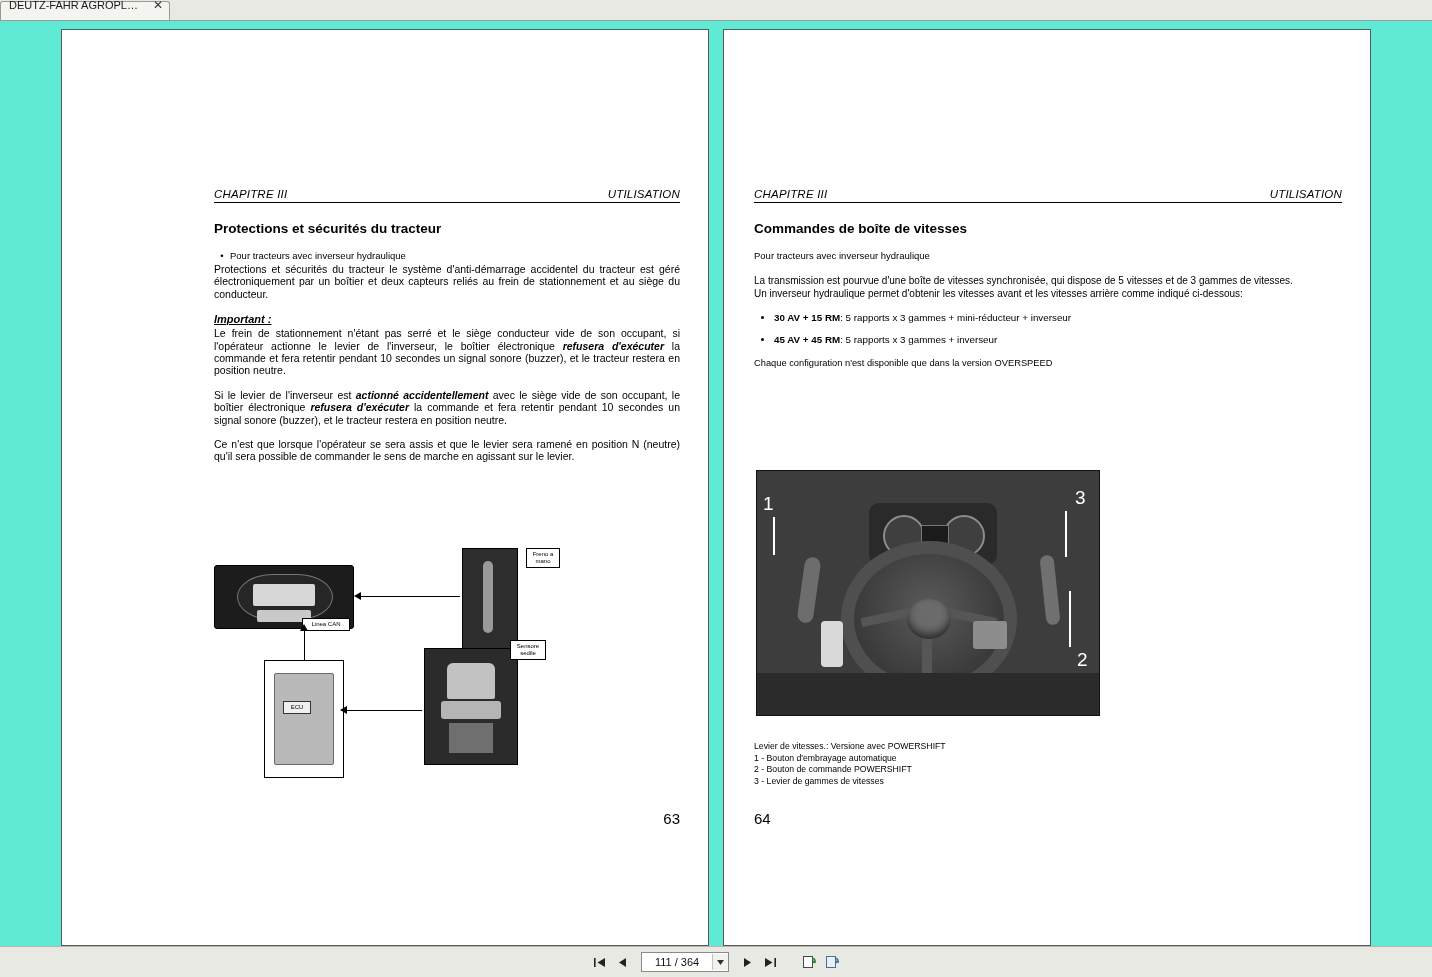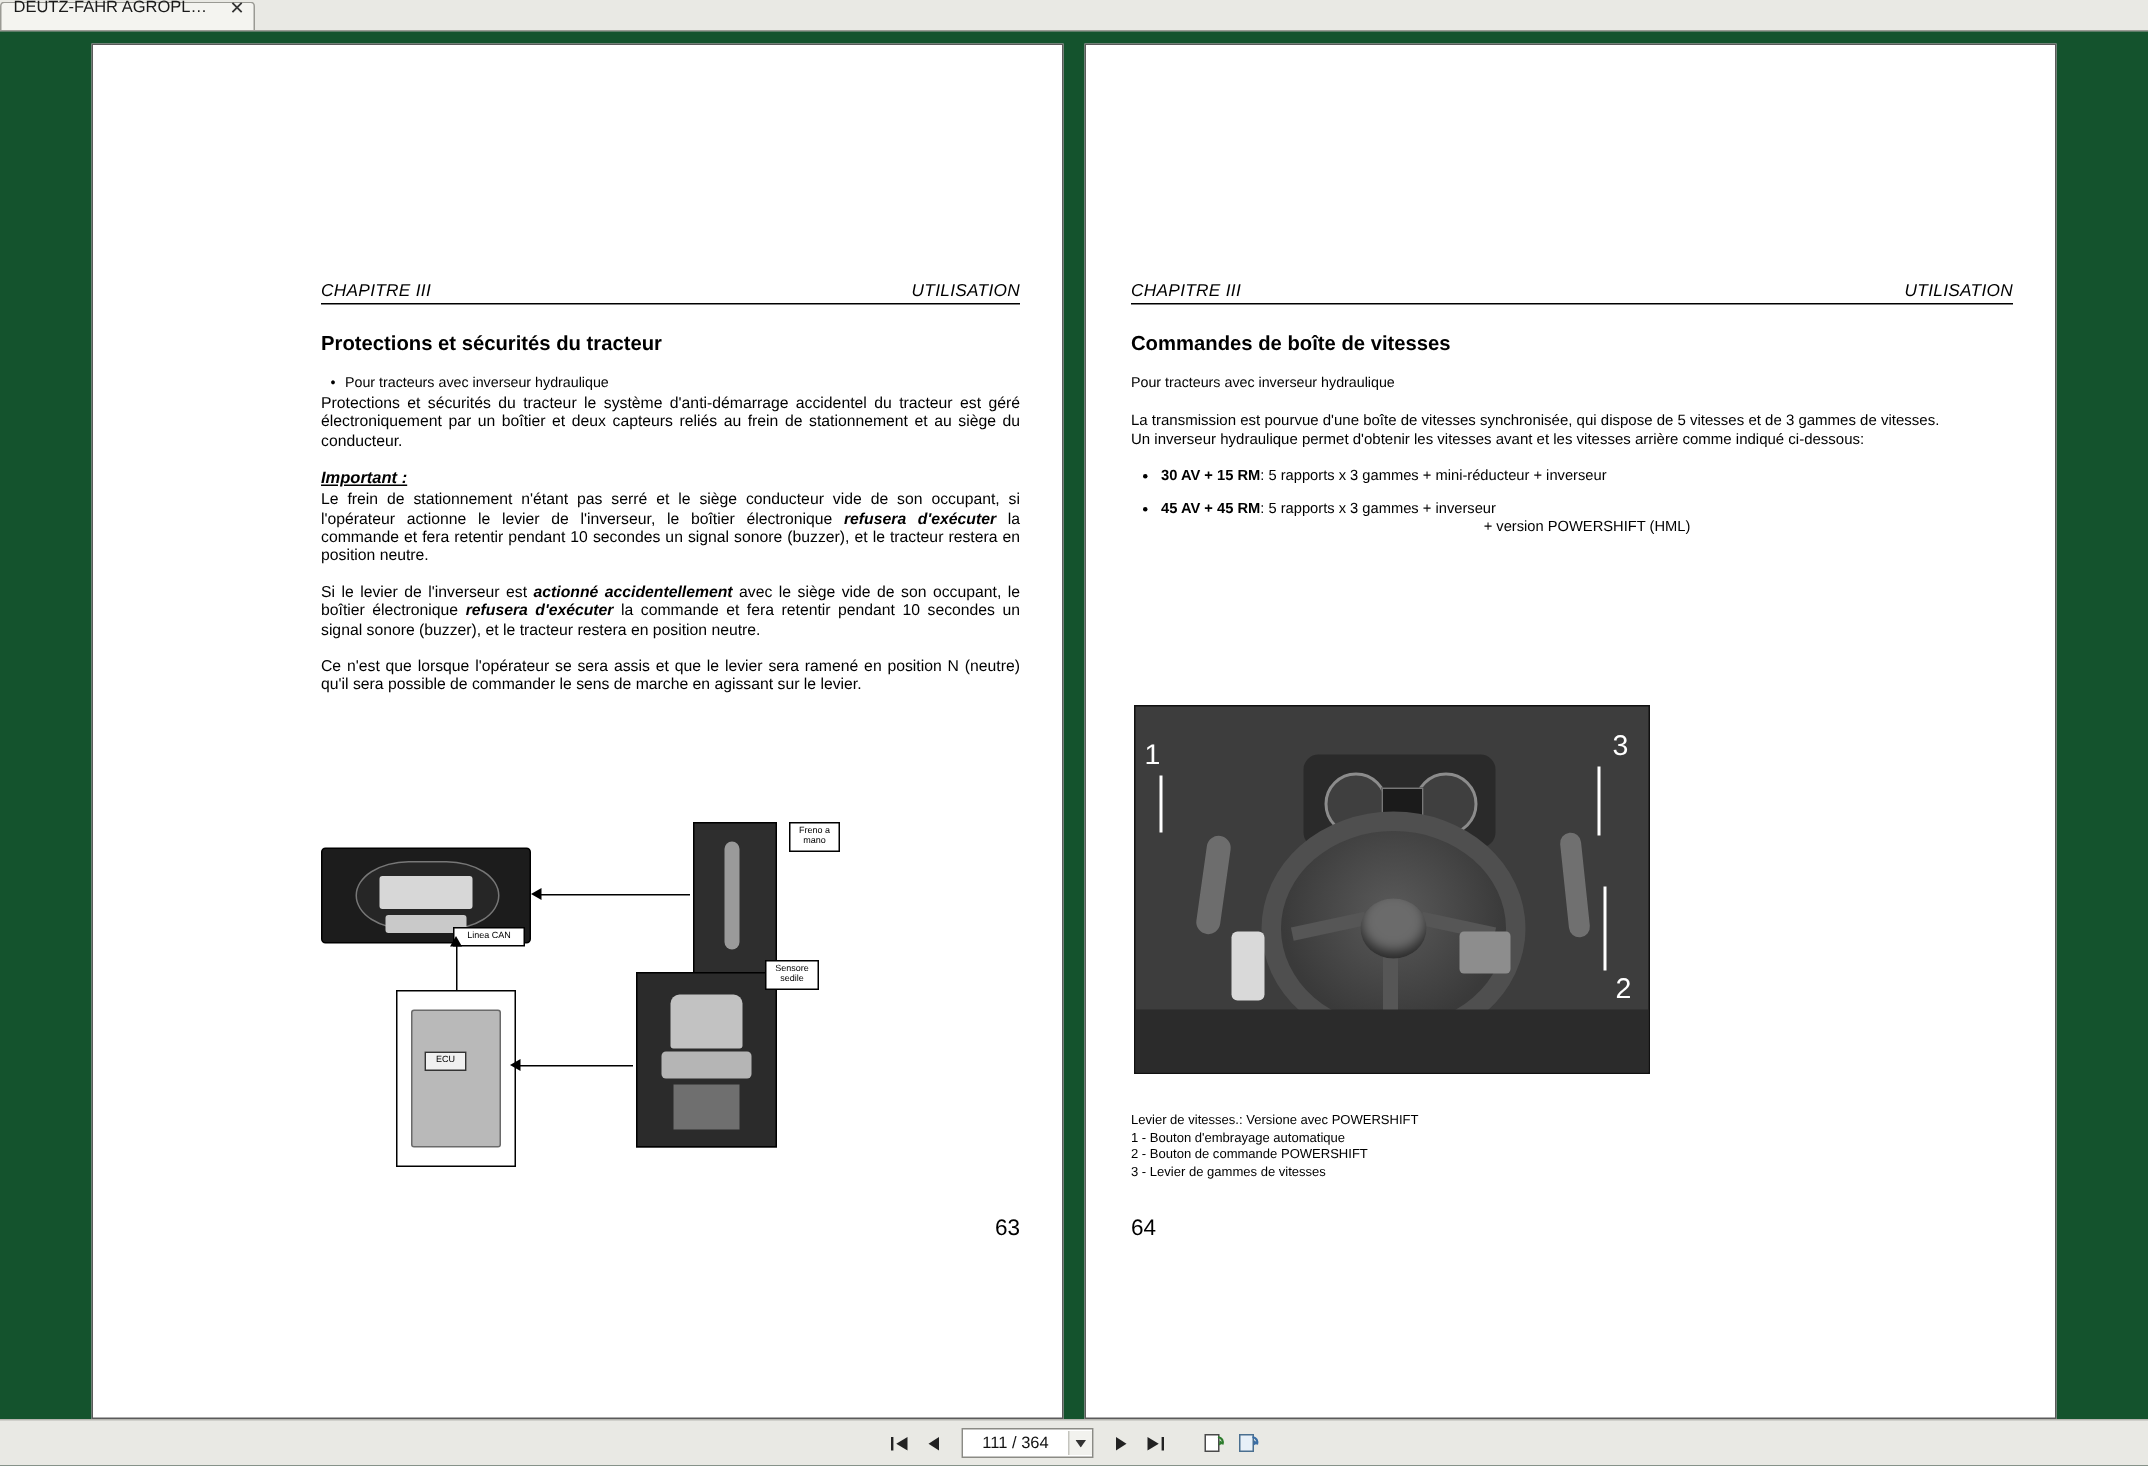--- a/index.html
+++ b/index.html
@@ -53,21 +53,21 @@
     cursor: pointer;
   }
 
   
   .viewer {
     position: absolute;
     top: 21px;
     left: 0;
     right: 0;
     bottom: 30px;
-    background: #14532d;
+    background: #5eead4;
     display: flex;
     justify-content: center;
     gap: 14px;
   }
   .page {
     background: #ffffff;
     border: 1px solid #5a5a5a;
     width: 648px;
     height: 917px;
     margin-top: 8px;
@@ -559,24 +559,24 @@
 
         <p class="r-body">La transmission est pourvue d'une boîte de vitesses synchronisée, qui dispose de 5 vitesses et de 3 gammes de vitesses.</p>
         <p class="r-body" style="margin-top:1px;">Un inverseur hydraulique permet d'obtenir les vitesses avant et les vitesses arrière comme indiqué ci-dessous:</p>
 
         <ul class="r-list">
           <li>
             <b>30 AV + 15 RM</b><span>: 5 rapports x 3 gammes + mini-réducteur + inverseur</span>
           </li>
           <li>
             <b>45 AV + 45 RM</b><span>: 5 rapports x 3 gammes + inverseur</span>
-            <span class="r-center">+ version POWERSHIFT (HML)</span>
           </li>
         </ul>
 
+        <div class="r-note">Chaque configuration n'est disponible que dans la version OVERSPEED</div>
 
         <div class="photo">
           <div class="cluster2">
             <div class="gauge g1"></div>
             <div class="gauge g2"></div>
             <div class="lcd"></div>
           </div>
           <div class="wheel-outer"></div>
           <div class="spoke sp1"></div>
           <div class="spoke sp2"></div>

